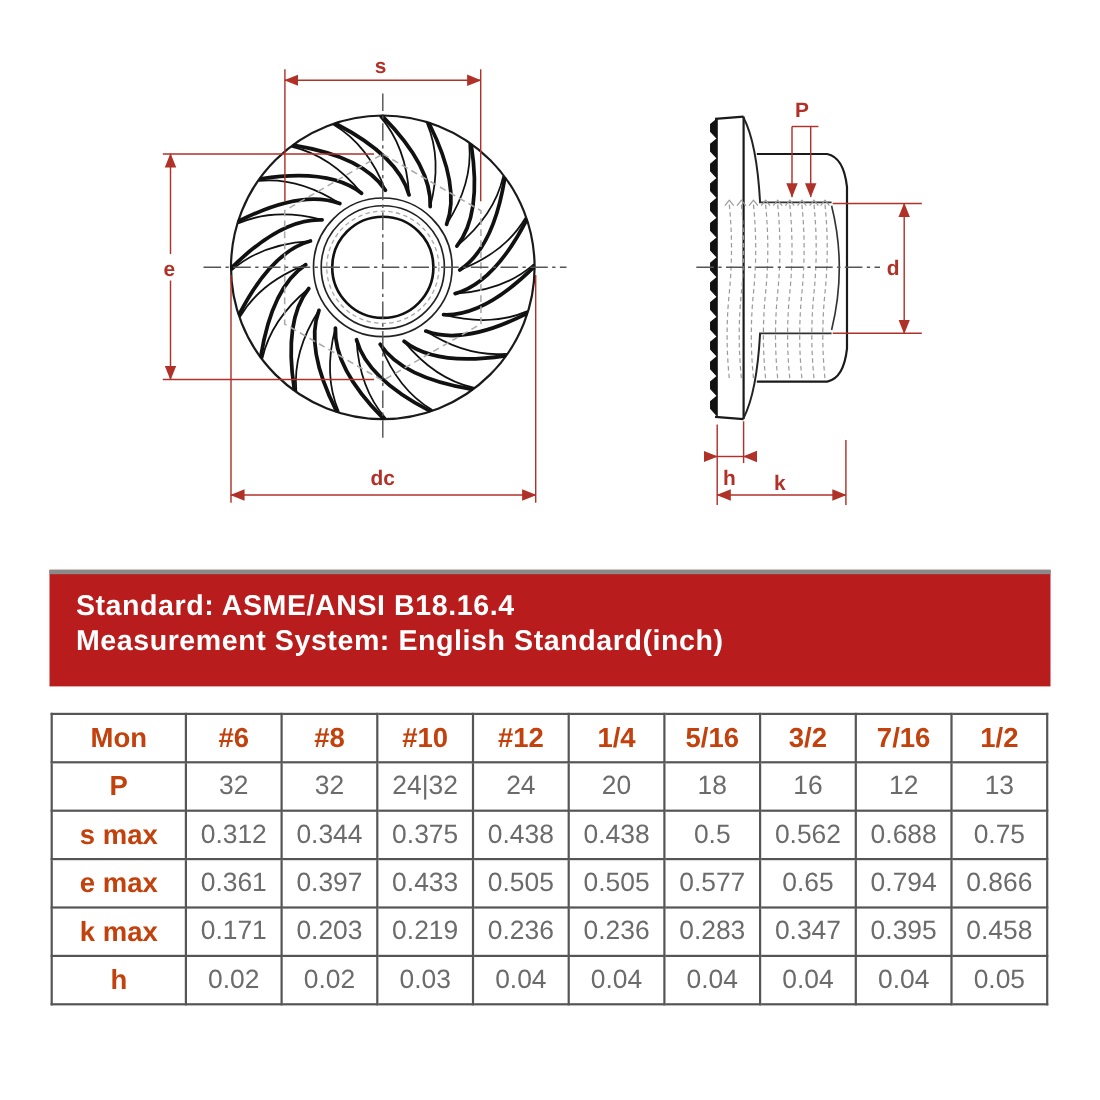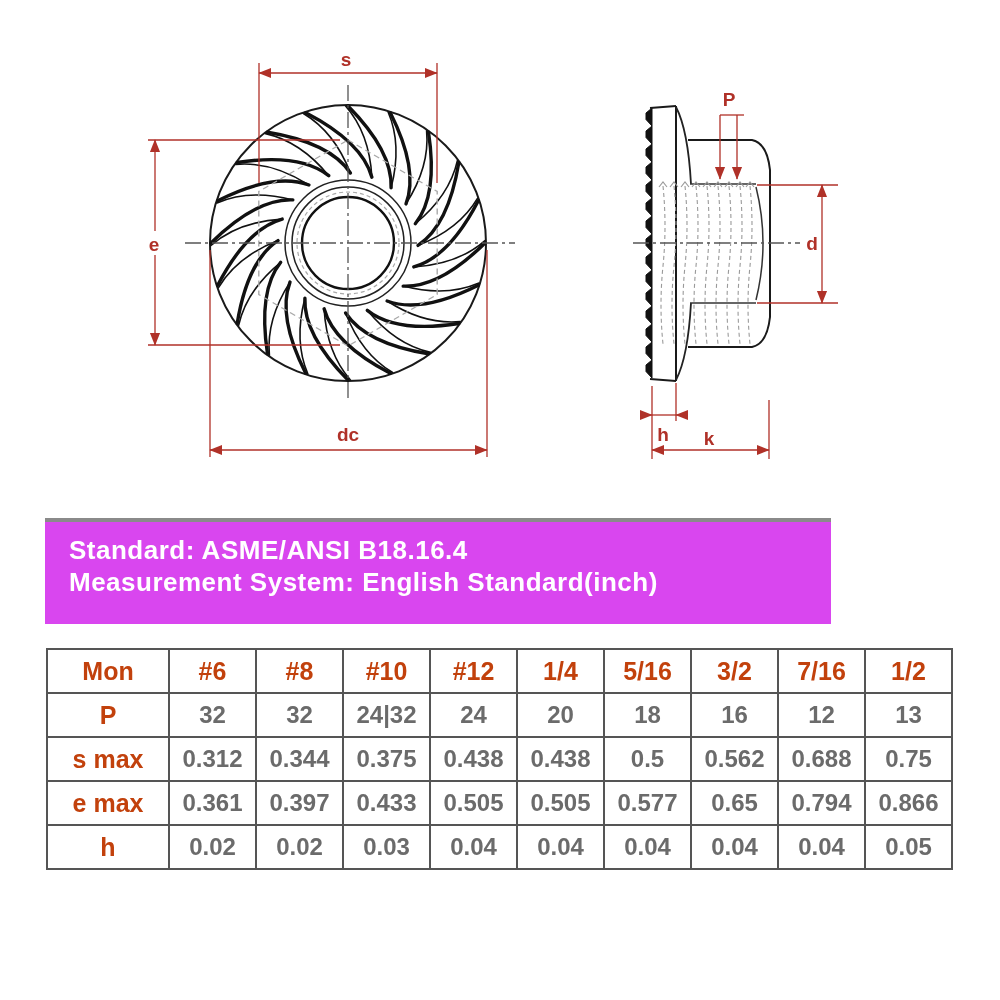--- a/index.html
+++ b/index.html
@@ -1,33 +1,33 @@
 <!DOCTYPE html>
 <html><head>
 <meta charset="utf-8">
 <style>
   html,body{margin:0;padding:0;background:#ffffff;}
   .stage{position:relative;width:1000px;height:1000px;background:#fff;overflow:hidden;
          font-family:"Liberation Sans","DejaVu Sans",sans-serif;}
   svg text{font-family:"Liberation Sans","DejaVu Sans",sans-serif;}
 
   
-  .std-box{position:absolute;left:45px;top:518px;width:786px;box-sizing:border-box;
-           background:#d946ef;border-top:4px solid #8a8a8a;
+  .std-box{position:absolute;left:45px;top:518px;width:910px;box-sizing:border-box;
+           background:#b91c1c;border-top:4px solid #8a8a8a;
            padding:12px 16px 26px 24px;}
   .std-line{color:#fff;font-size:26px;font-weight:bold;line-height:32px;letter-spacing:0.5px;}
   .std-line + .std-line{}
 
   
   .spec-table{position:absolute;left:46px;top:648px;border-collapse:collapse;
               background:#fff;table-layout:fixed;}
   .spec-table td,.spec-table th{border:2px solid #555;height:42px;text-align:center;
               vertical-align:middle;padding:0;}
   .spec-table th{font-size:25px;font-weight:bold;color:#c2410c;}
-  .spec-table td{font-size:24px;font-weight:700;color:#6b6b6b;}
+  .spec-table td{font-size:24px;font-weight:400;color:#6b6b6b;}
   .col-size{width:120px;}
   .col-val{width:85px;}
 </style>
 </head>
 <body>
 
 <div class="stage">
 
   
   <svg width="1000" height="512" viewBox="0 0 1000 512">
@@ -246,20 +246,32 @@
           <td>0.397</td>
           <td>0.433</td>
           <td>0.505</td>
           <td>0.505</td>
           <td>0.577</td>
           <td>0.65</td>
           <td>0.794</td>
           <td>0.866</td>
         </tr>
         <tr>
+          <th>k max</th>
+          <td>0.171</td>
+          <td>0.203</td>
+          <td>0.219</td>
+          <td>0.236</td>
+          <td>0.236</td>
+          <td>0.283</td>
+          <td>0.347</td>
+          <td>0.395</td>
+          <td>0.458</td>
+        </tr>
+        <tr>
           <th>h</th>
           <td>0.02</td>
           <td>0.02</td>
           <td>0.03</td>
           <td>0.04</td>
           <td>0.04</td>
           <td>0.04</td>
           <td>0.04</td>
           <td>0.04</td>
           <td>0.05</td>

